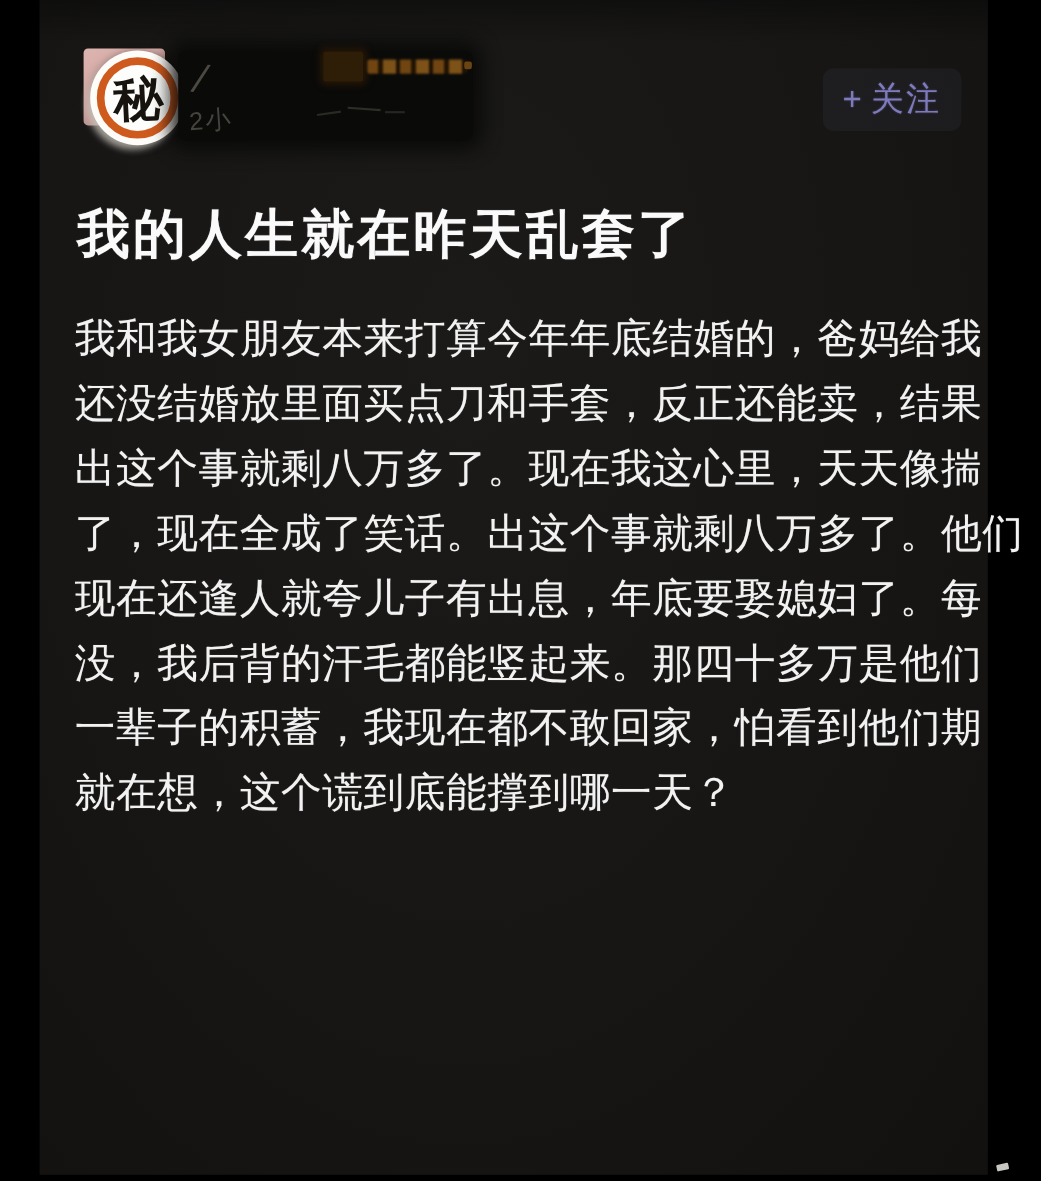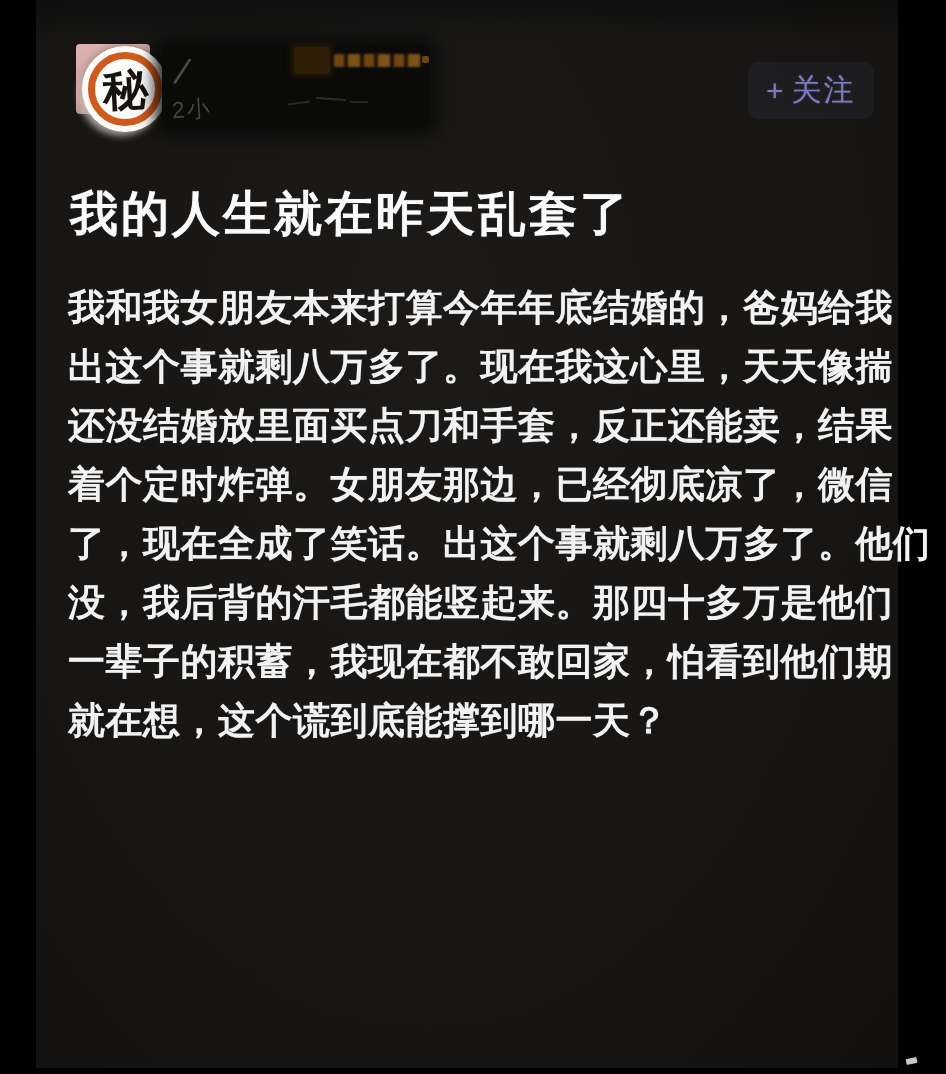--- a/index.html
+++ b/index.html
@@ -99,21 +99,21 @@
     line-height:1.1;white-space:nowrap;
     text-shadow:0 0 1px rgba(255,255,255,0.5);
     margin-top:12px;
   }
   
   .post-body{
     position:absolute;left:32px;top:278px;width:826px;
     color:var(--body-text);
   }
   .body-line{
-    height:59px;line-height:59px;font-size:37px;font-weight:700;
+    height:59px;line-height:59px;font-size:37px;font-weight:400;
     white-space:nowrap;letter-spacing:0.5px;
     text-shadow:0 0 1px rgba(255,255,255,0.35);
   }
   .speck{
     position:absolute;left:906px;top:1058px;width:11px;height:6px;
     background:#c9c7c1;transform:rotate(-12deg);border-radius:1px;
   }
 </style>
 </head>
 <body>
@@ -147,24 +147,24 @@
 
   <button class="follow-btn">
     <span class="follow-plus">+</span>
     <span>关注</span>
   </button>
 
   <h1 class="post-title">我的人生就在昨天乱套了</h1>
 
   <div class="post-body">
       <div class="body-line">我和我女朋友本来打算今年年底结婚的，爸妈给我</div>
+      <div class="body-line">还没结婚放里面买点刀和手套，反正还能卖，结果</div>
       <div class="body-line">出这个事就剩八万多了。现在我这心里，天天像揣</div>
-      <div class="body-line">还没结婚放里面买点刀和手套，反正还能卖，结果</div>
-      <div class="body-line">着个定时炸弹。女朋友那边，已经彻底凉了，微信</div>
       <div class="body-line">了，现在全成了笑话。出这个事就剩八万多了。他们</div>
+      <div class="body-line">现在还逢人就夸儿子有出息，年底要娶媳妇了。每</div>
       <div class="body-line">没，我后背的汗毛都能竖起来。那四十多万是他们</div>
       <div class="body-line">一辈子的积蓄，我现在都不敢回家，怕看到他们期</div>
       <div class="body-line">就在想，这个谎到底能撑到哪一天？</div>
     </div>
 
 </div>
 
 <div class="speck"></div>
 
 </body></html>

